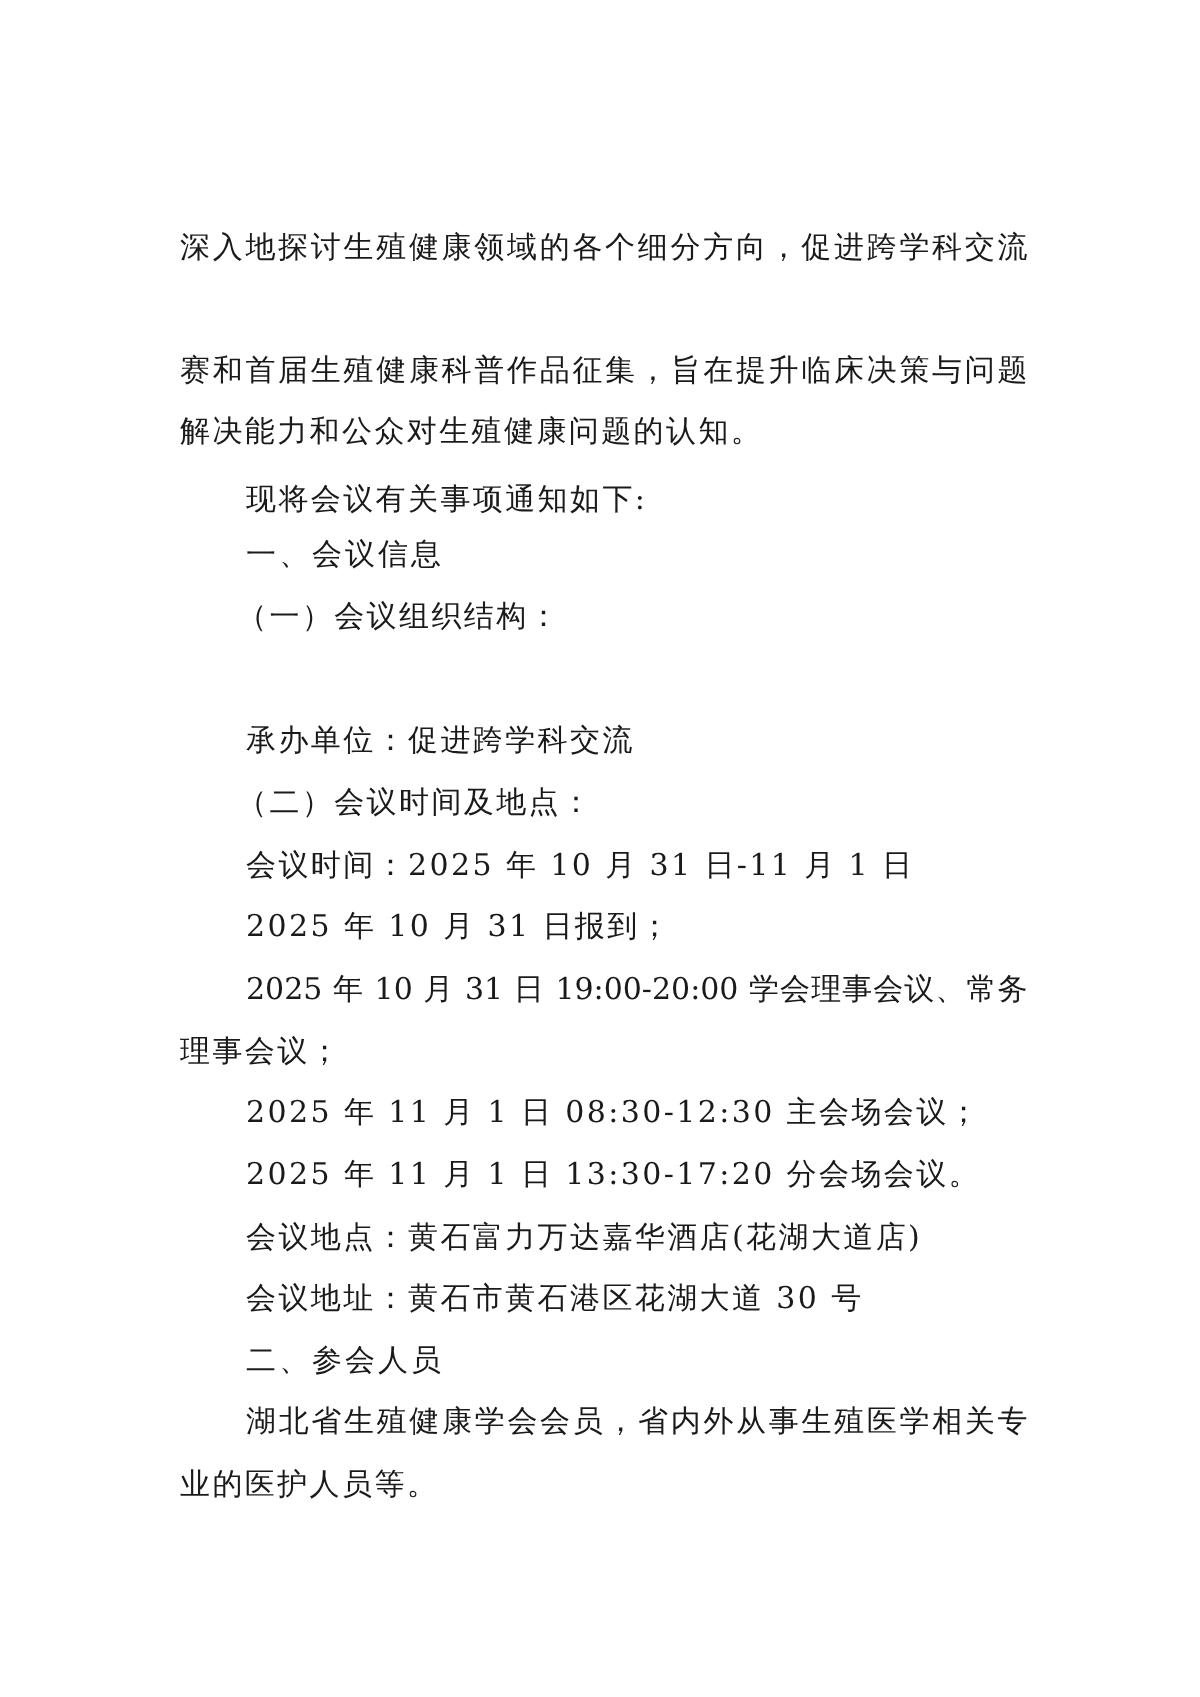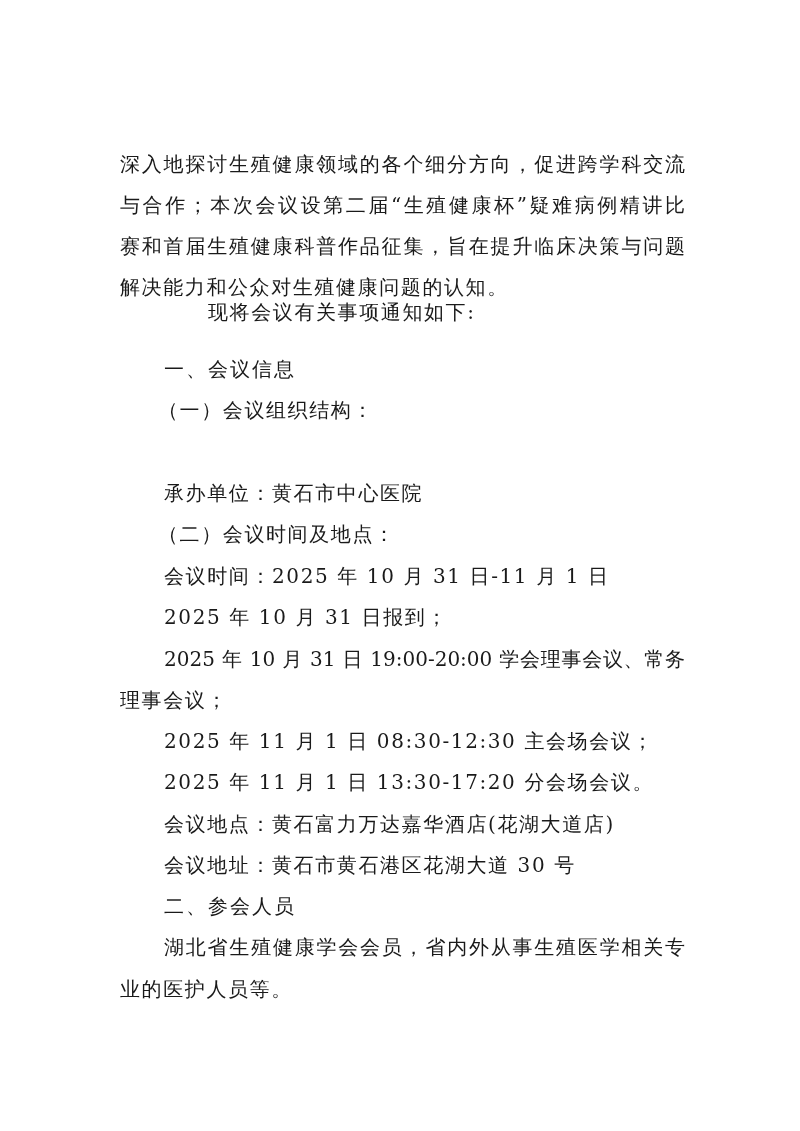--- a/index.html
+++ b/index.html
@@ -22,30 +22,29 @@
     .bold { font-weight: normal; font-family: "DejaVu Sans", "Liberation Sans", sans-serif; letter-spacing: 2px; }
     .justify-indent { left: 164px; width: 521px; text-align: justify; text-align-last: justify; letter-spacing: 0; }
     .left-only { left: 120px; }
   </style>
 </head>
 <body>
 
 <div class="page">
 
   <div class="line full" style="top:152px;">深入地探讨生殖健康领域的各个细分方向，促进跨学科交流</div>
-  <div class="line full" style="top:193px;">与合作；本次会议设第二届“生殖健康杯”疑难病例精讲比</div>
   <div class="line full" style="top:234px;">赛和首届生殖健康科普作品征集，旨在提升临床决策与问题</div>
   <div class="line left-only" style="top:275px;">解决能力和公众对生殖健康问题的认知。</div>
 
-  <div class="line indent" style="top:300px;margin-left:44px;">现将会议有关事项通知如下:</div>
+  <div class="line indent" style="top:320px;">现将会议有关事项通知如下:</div>
 
   <div class="line indent bold" style="top:357px;">一、会议信息</div>
 
   <div class="line sub" style="top:398px;">（一）会议组织结构：</div>
-  <div class="line indent" style="top:481px;">承办单位：黄石市中心医院</div>
+  <div class="line indent" style="top:481px;">承办单位：促进跨学科交流</div>
 
   <div class="line sub" style="top:522px;">（二）会议时间及地点：</div>
   <div class="line indent" style="top:564px;">会议时间：2025 年 10 月 31 日-11 月 1 日</div>
   <div class="line indent" style="top:605px;">2025 年 10 月 31 日报到；</div>
   <div class="line justify-indent" style="top:647px;">2025 年 10 月 31 日 19:00-20:00  学会理事会议、常务</div>
   <div class="line left-only" style="top:688px;">理事会议；</div>
   <div class="line indent" style="top:729px;">2025 年 11 月 1 日 08:30-12:30  主会场会议；</div>
   <div class="line indent" style="top:770px;">2025 年 11 月 1 日 13:30-17:20  分会场会议。</div>
   <div class="line indent" style="top:812px;">会议地点：黄石富力万达嘉华酒店(花湖大道店)</div>
   <div class="line indent" style="top:853px;">会议地址：黄石市黄石港区花湖大道 30 号</div>

